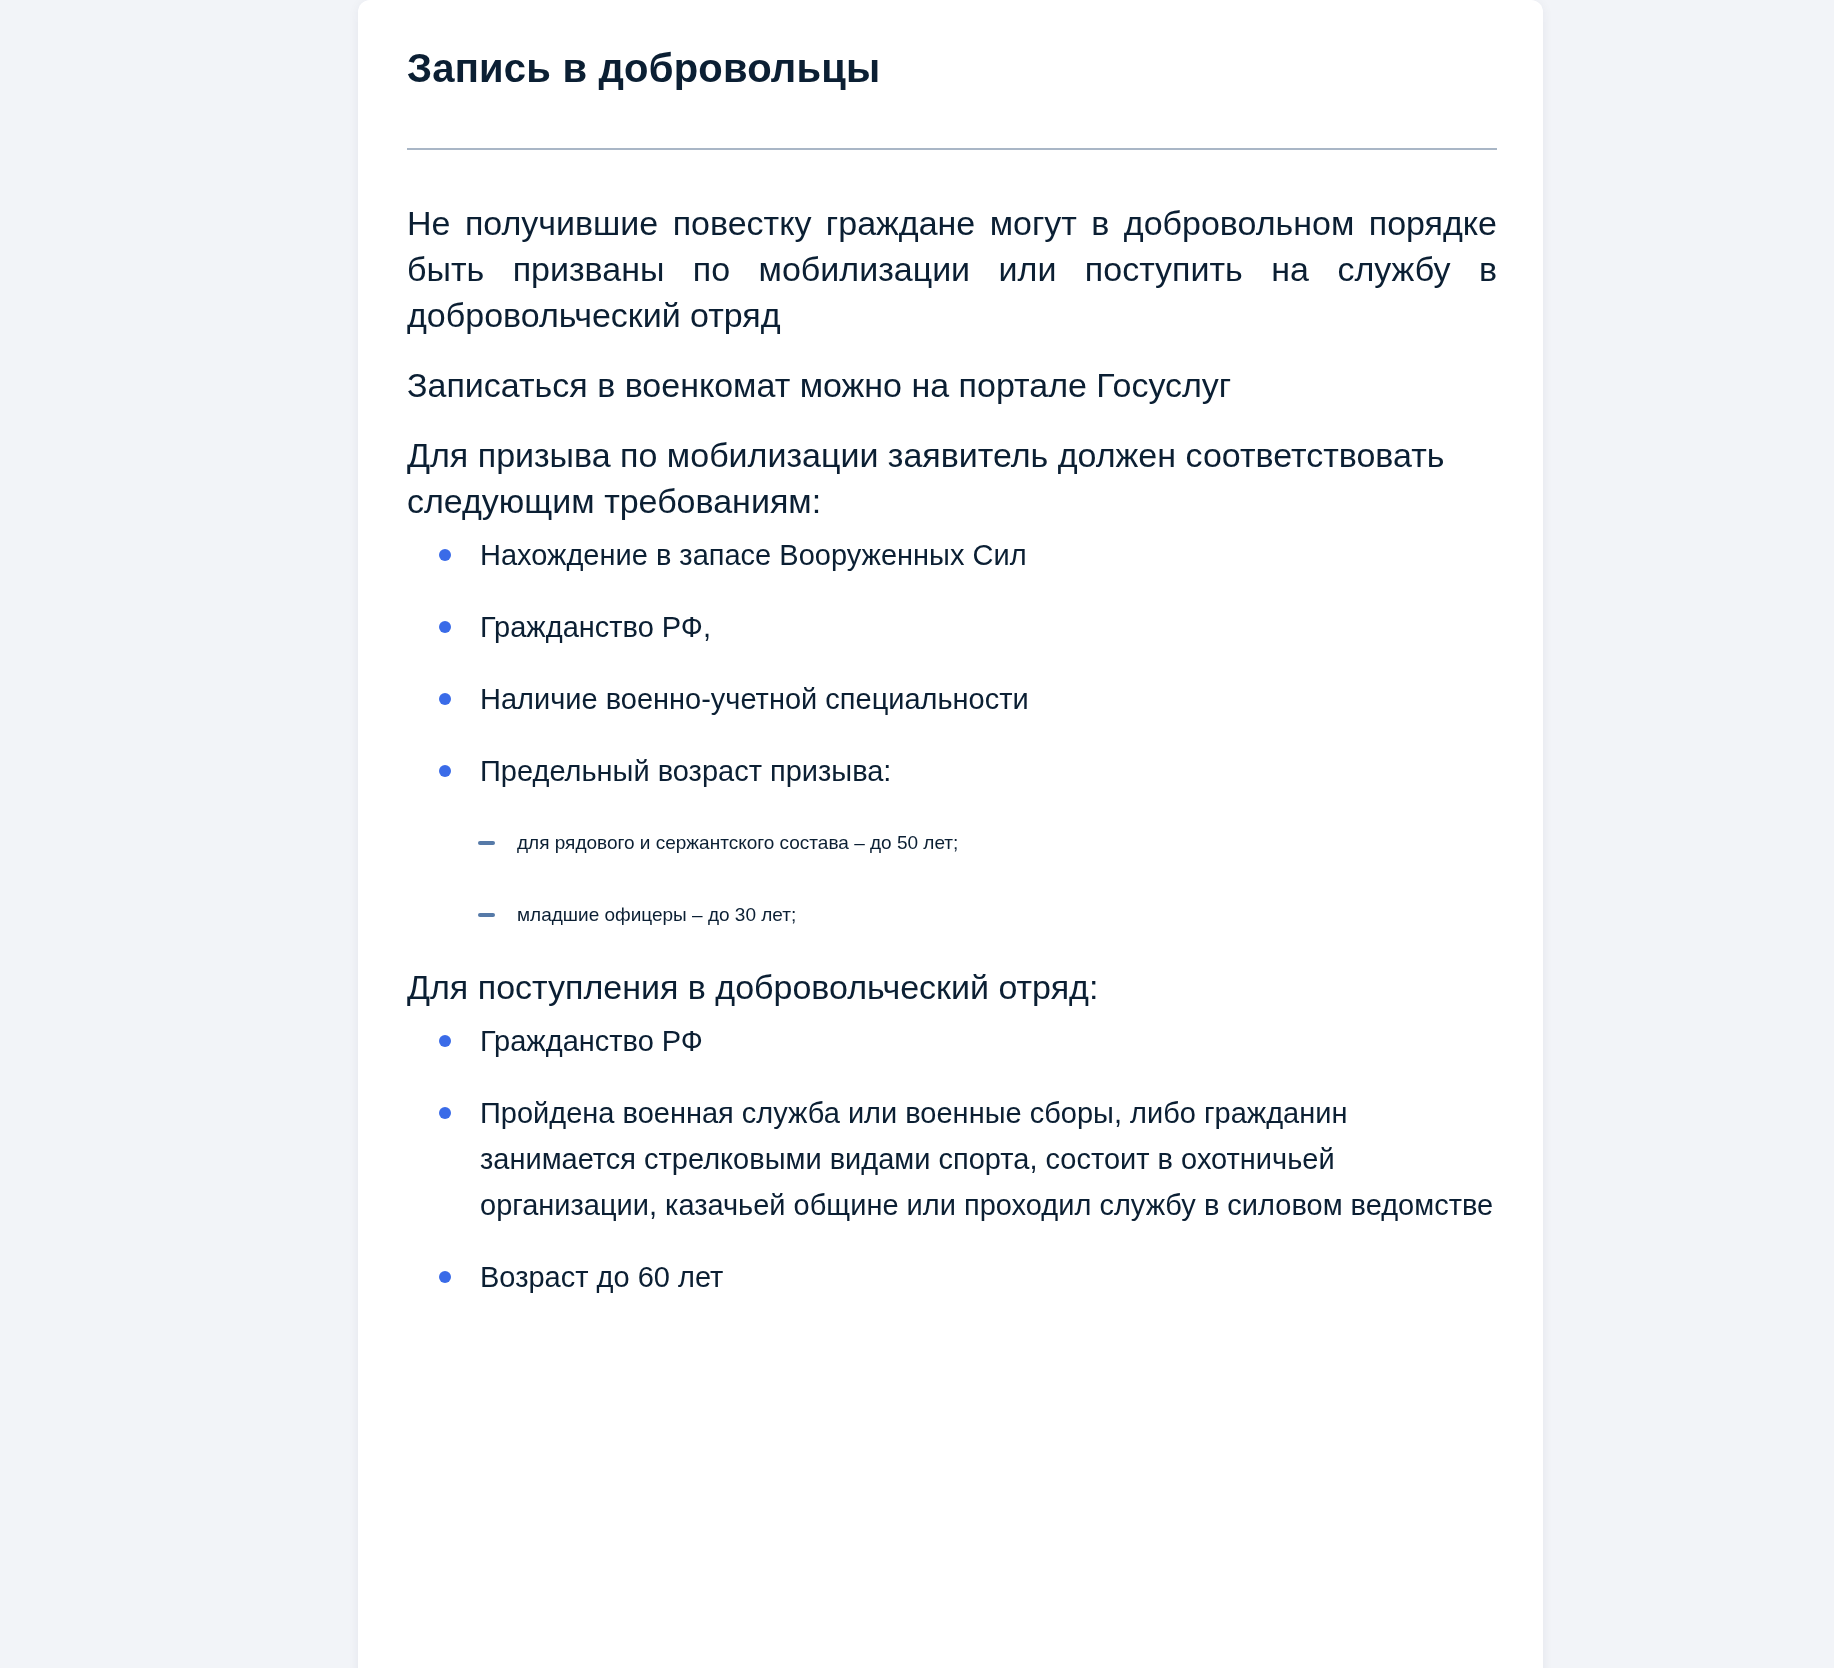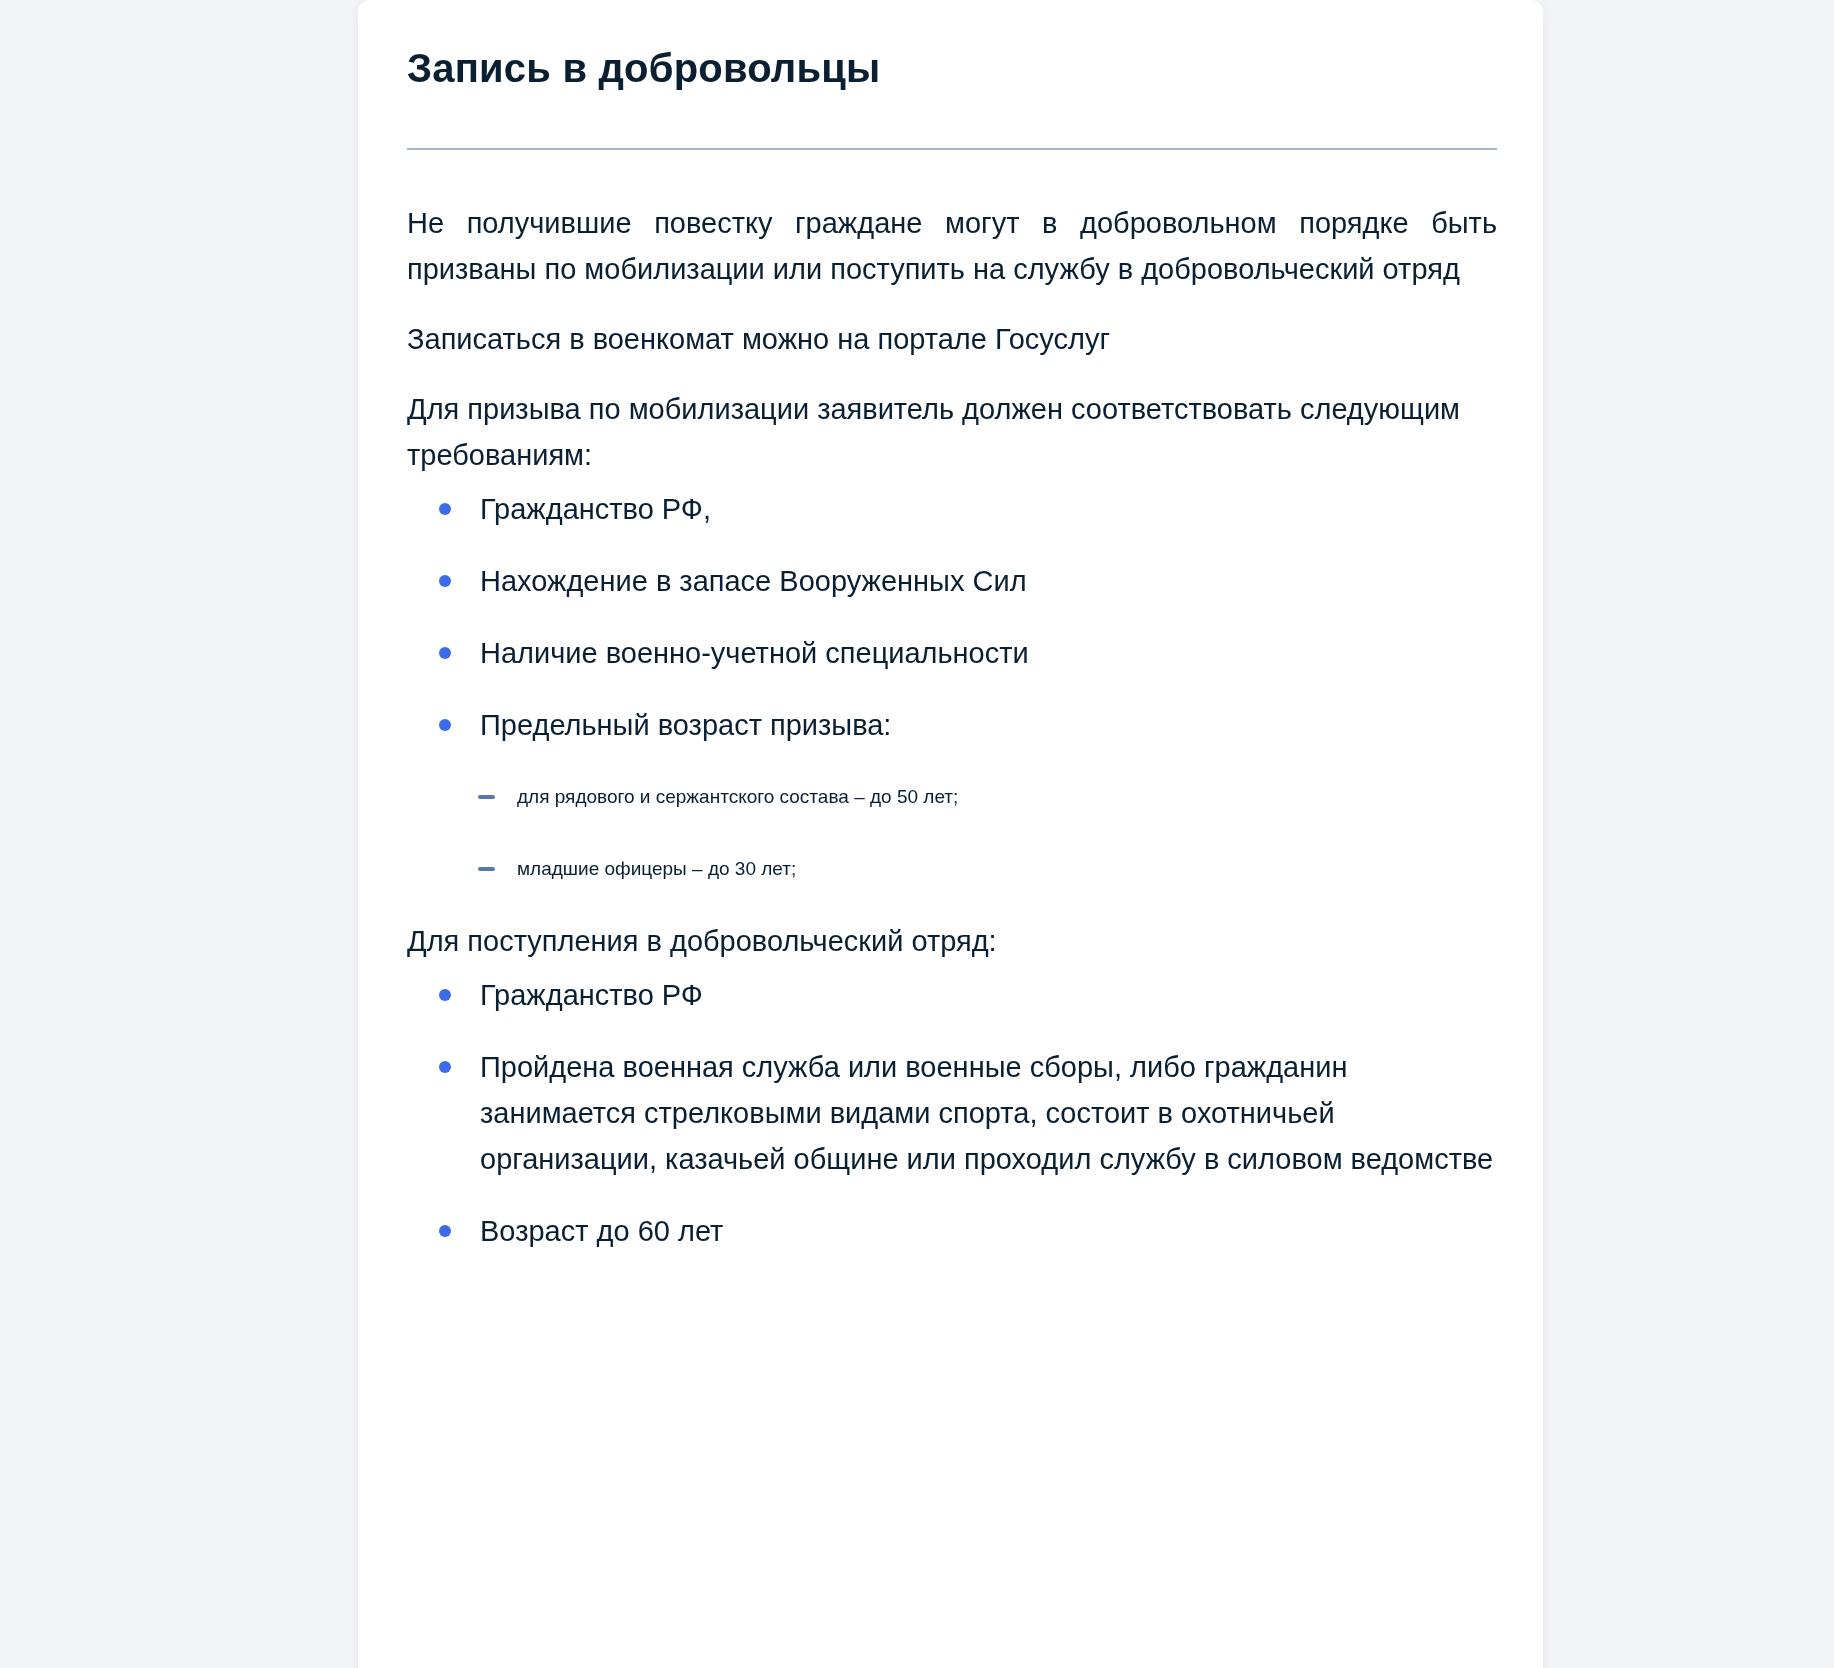--- a/index.html
+++ b/index.html
@@ -37,21 +37,21 @@
     font-weight: 700;
     letter-spacing: 0.2px;
     color: var(--text, #0b1f33);
   }
   .divider {
     height: 2px;
     background: var(--divider, #a9b6c6);
     margin: 52px 0 0 0;
   }
   .content p {
-    font-size: 29px;
+    font-size: 34px;
     line-height: 46px;
     margin: 24px 0 0 0;
     text-align: justify;
   }
   .content p.first {
     margin-top: 50px;
   }
   .content p.list-heading {
     text-align: left;
   }
@@ -117,24 +117,24 @@
     <div class="content">
 
       <p class="first">Не получившие повестку граждане могут в добровольном порядке быть призваны по мобилизации или поступить на службу в добровольческий отряд</p>
 
       <p>Записаться в военкомат можно на портале Госуслуг</p>
 
       <p class="list-heading">Для призыва по мобилизации заявитель должен соответствовать следующим требованиям:</p>
 
       <ul class="req-list">
         <li>
-          <span>Гражданство РФ,</span>
+          <span>Нахождение в запасе Вооруженных Сил</span>
         </li>
         <li>
-          <span>Нахождение в запасе Вооруженных Сил</span>
+          <span>Гражданство РФ,</span>
         </li>
         <li>
           <span>Наличие военно-учетной специальности</span>
         </li>
         <li>
           <span>Предельный возраст призыва:</span>
           <ul class="sub-list">
             <li>
               <span>для рядового и сержантского состава – до 50 лет;</span>
             </li>

